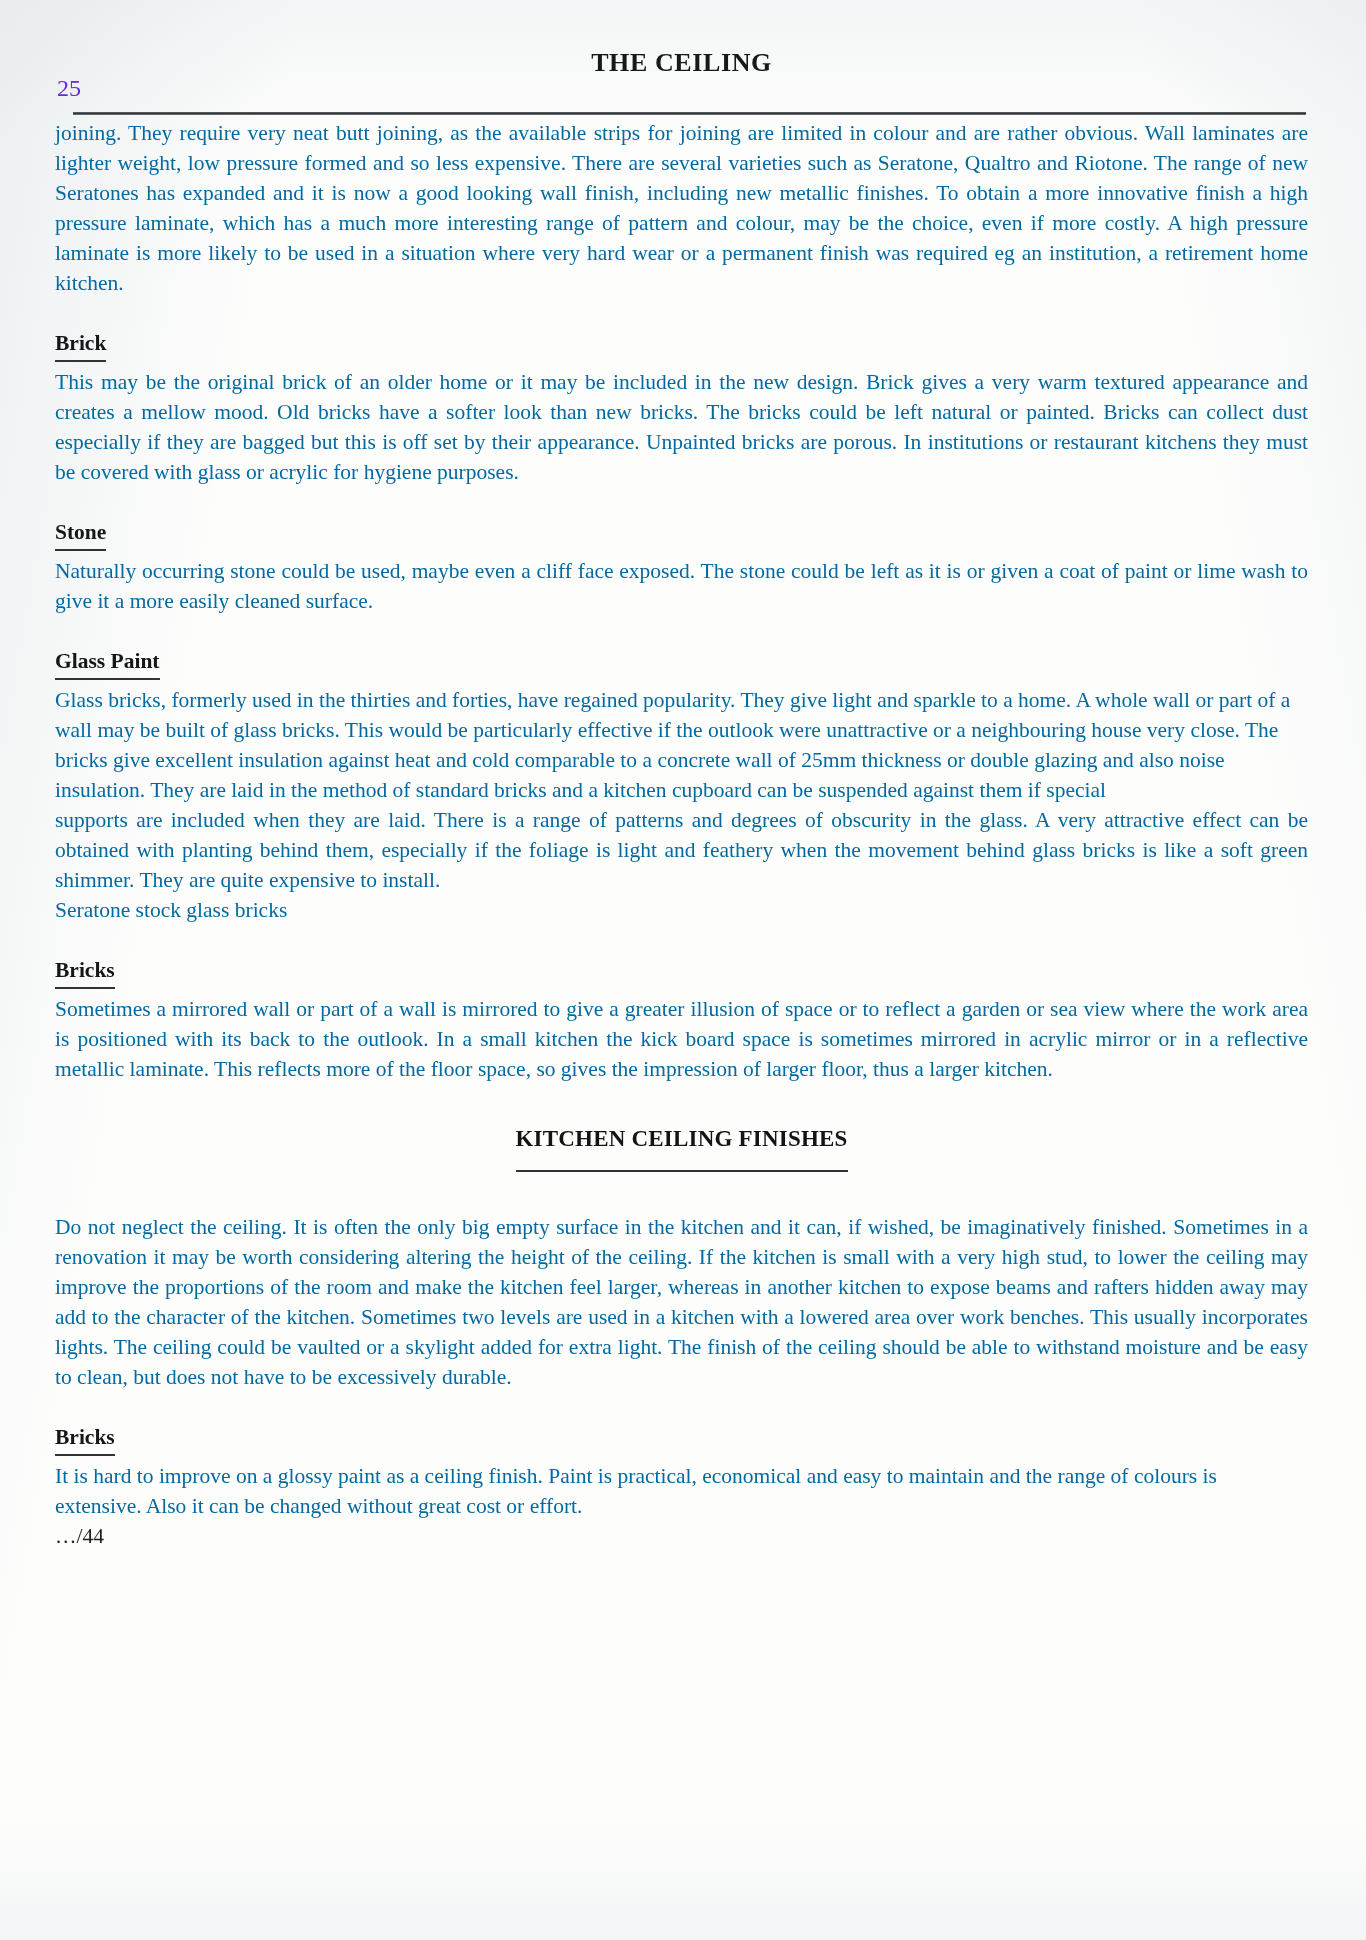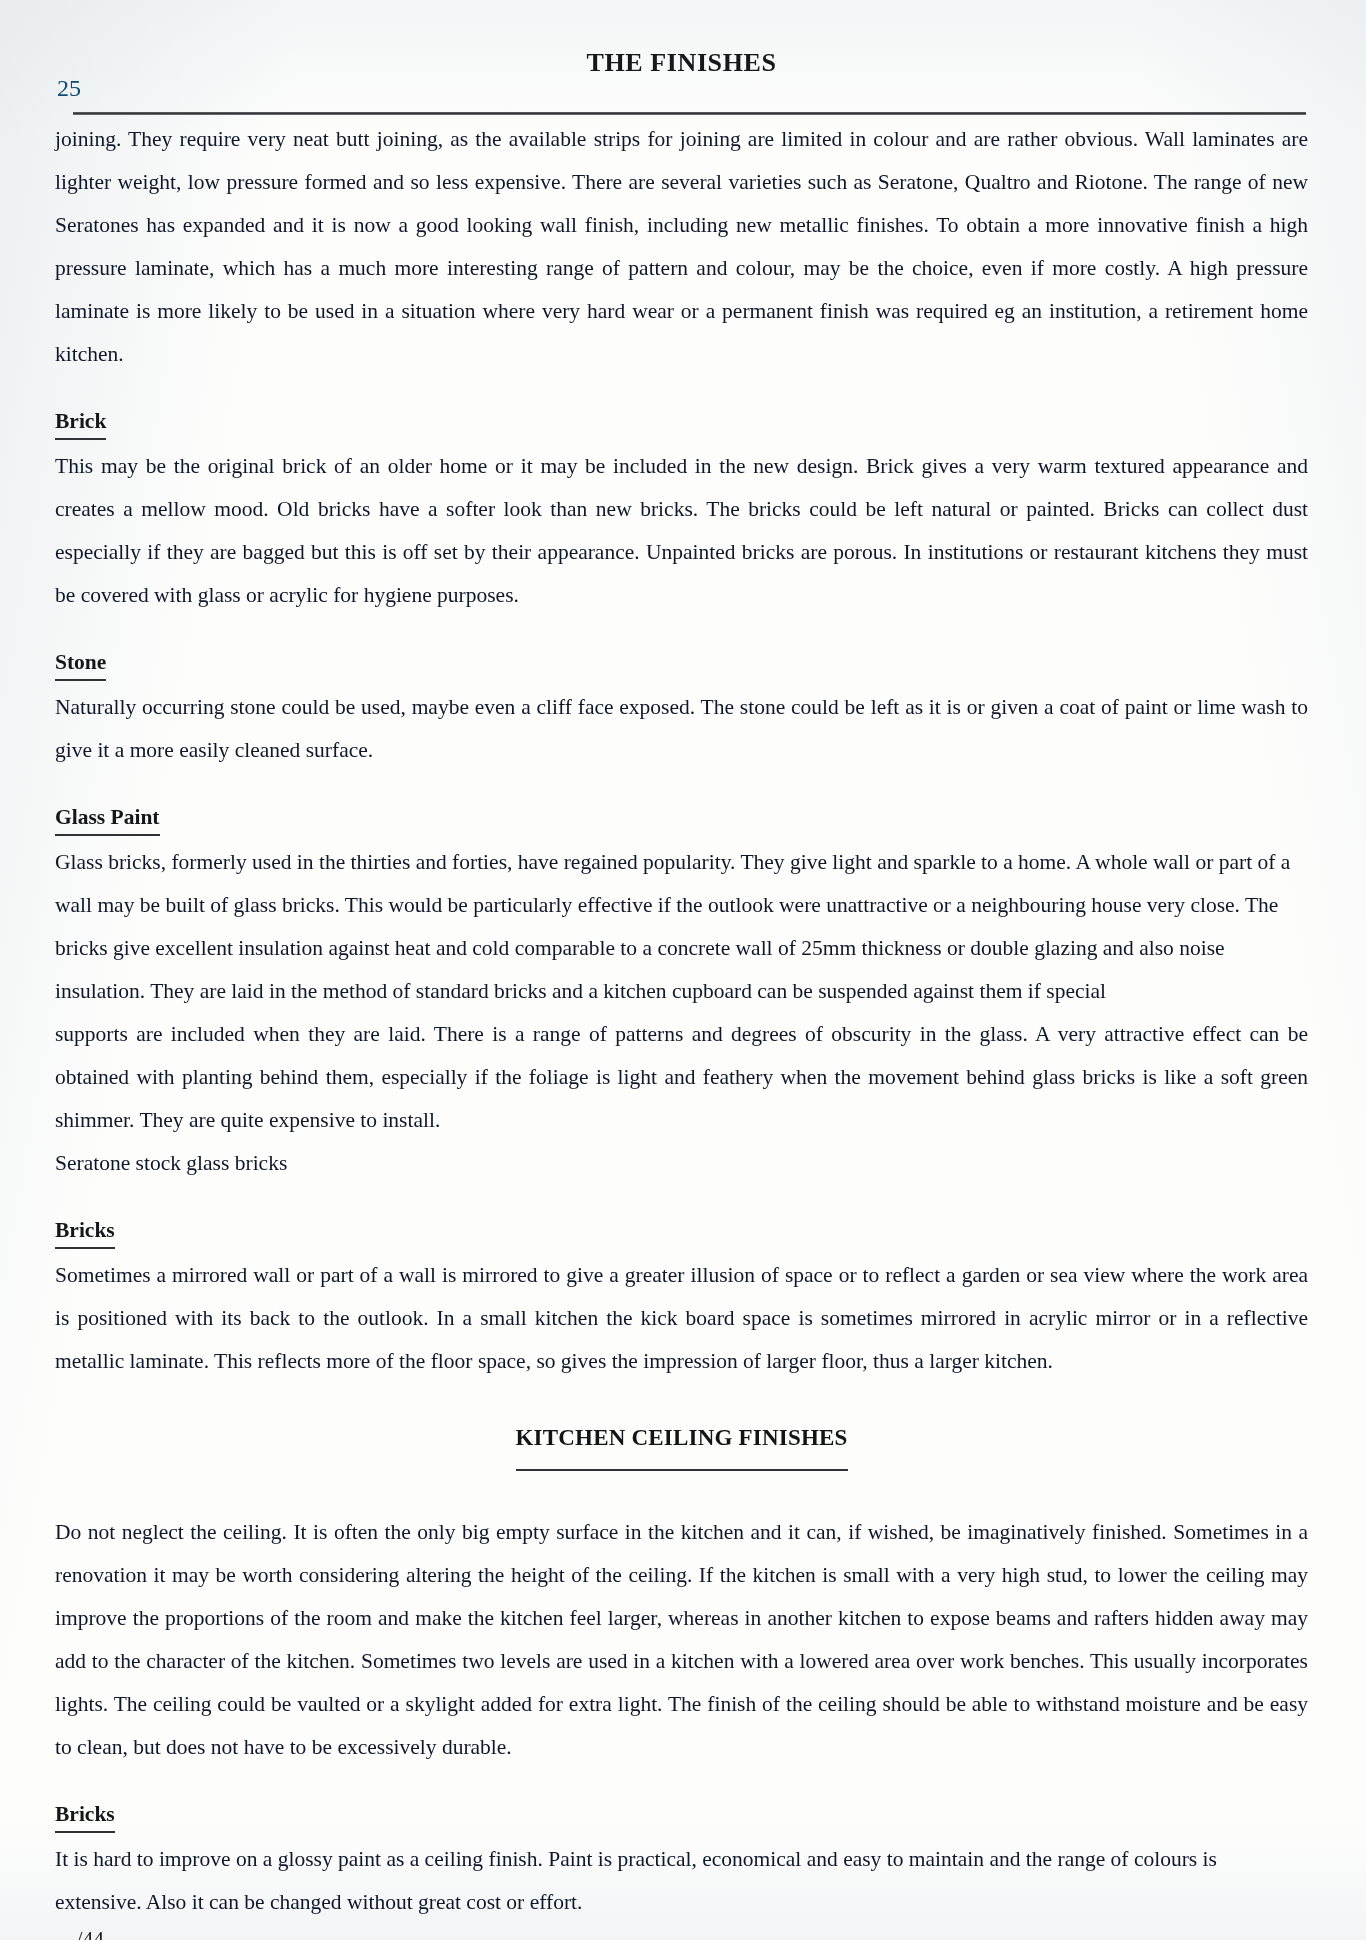--- a/index.html
+++ b/index.html
@@ -50,40 +50,40 @@
     font-weight: bold;
     font-size: 26px;
     letter-spacing: 0.6px;
     color: #16181a;
   }
   .folio {
     position: absolute;
     top: 75px;
     left: 2px;
     font-size: 24px;
-    color: #0c4a6e;
+    color: #6d28d9;
     text-align: center;
   }
   .rule {
     position: absolute;
     top: 112px;
     left: 18px;
     right: 2px;
     height: 3px;
     background: linear-gradient(180deg, #6d7276 0%, #2b2e31 45%, #7d8286 100%);
   }
 
   
   p.body {
     margin: 0;
     text-align: justify;
     text-justify: inter-word;
     font-size: 21.5px;
-    line-height: 43px;
-    color: #0f172a;
+    line-height: 30px;
+    color: #0369a1;
     hyphens: none;
   }
   p.body.ragged {
     text-align: left;
   }
   .gap-md { height: 30px; }
   .gap-lg { height: 40px; }
 
   h2.section {
     margin: 0 0 1px 0;
@@ -124,21 +124,21 @@
 </style>
 </head>
 <body>
 
 <div class="page">
   <div class="paper-tint"></div>
 
   <div class="content">
 
     <div class="header-zone">
-      <div class="running-head">THE FINISHES</div>
+      <div class="running-head">THE CEILING</div>
       <div class="folio">25</div>
       <div class="rule"></div>
     </div>
 
     <p class="body">joining. They require very neat butt joining, as the available strips for joining are limited in colour and are rather obvious. Wall laminates are lighter weight, low pressure formed and so less expensive. There are several varieties such as Seratone, Qualtro and Riotone. The range of new Seratones has expanded and it is now a good looking wall finish, including new metallic finishes. To obtain a more innovative finish a high pressure laminate, which has a much more interesting range of pattern and colour, may be the choice, even if more costly.  A high pressure laminate is more likely to be used in a situation where very hard wear or a permanent finish was required eg an institution, a retirement home kitchen.</p>
 
     <div class="gap-md"></div>
 
     <div class="section-wrap">
       <h2 class="section">Brick</h2>

